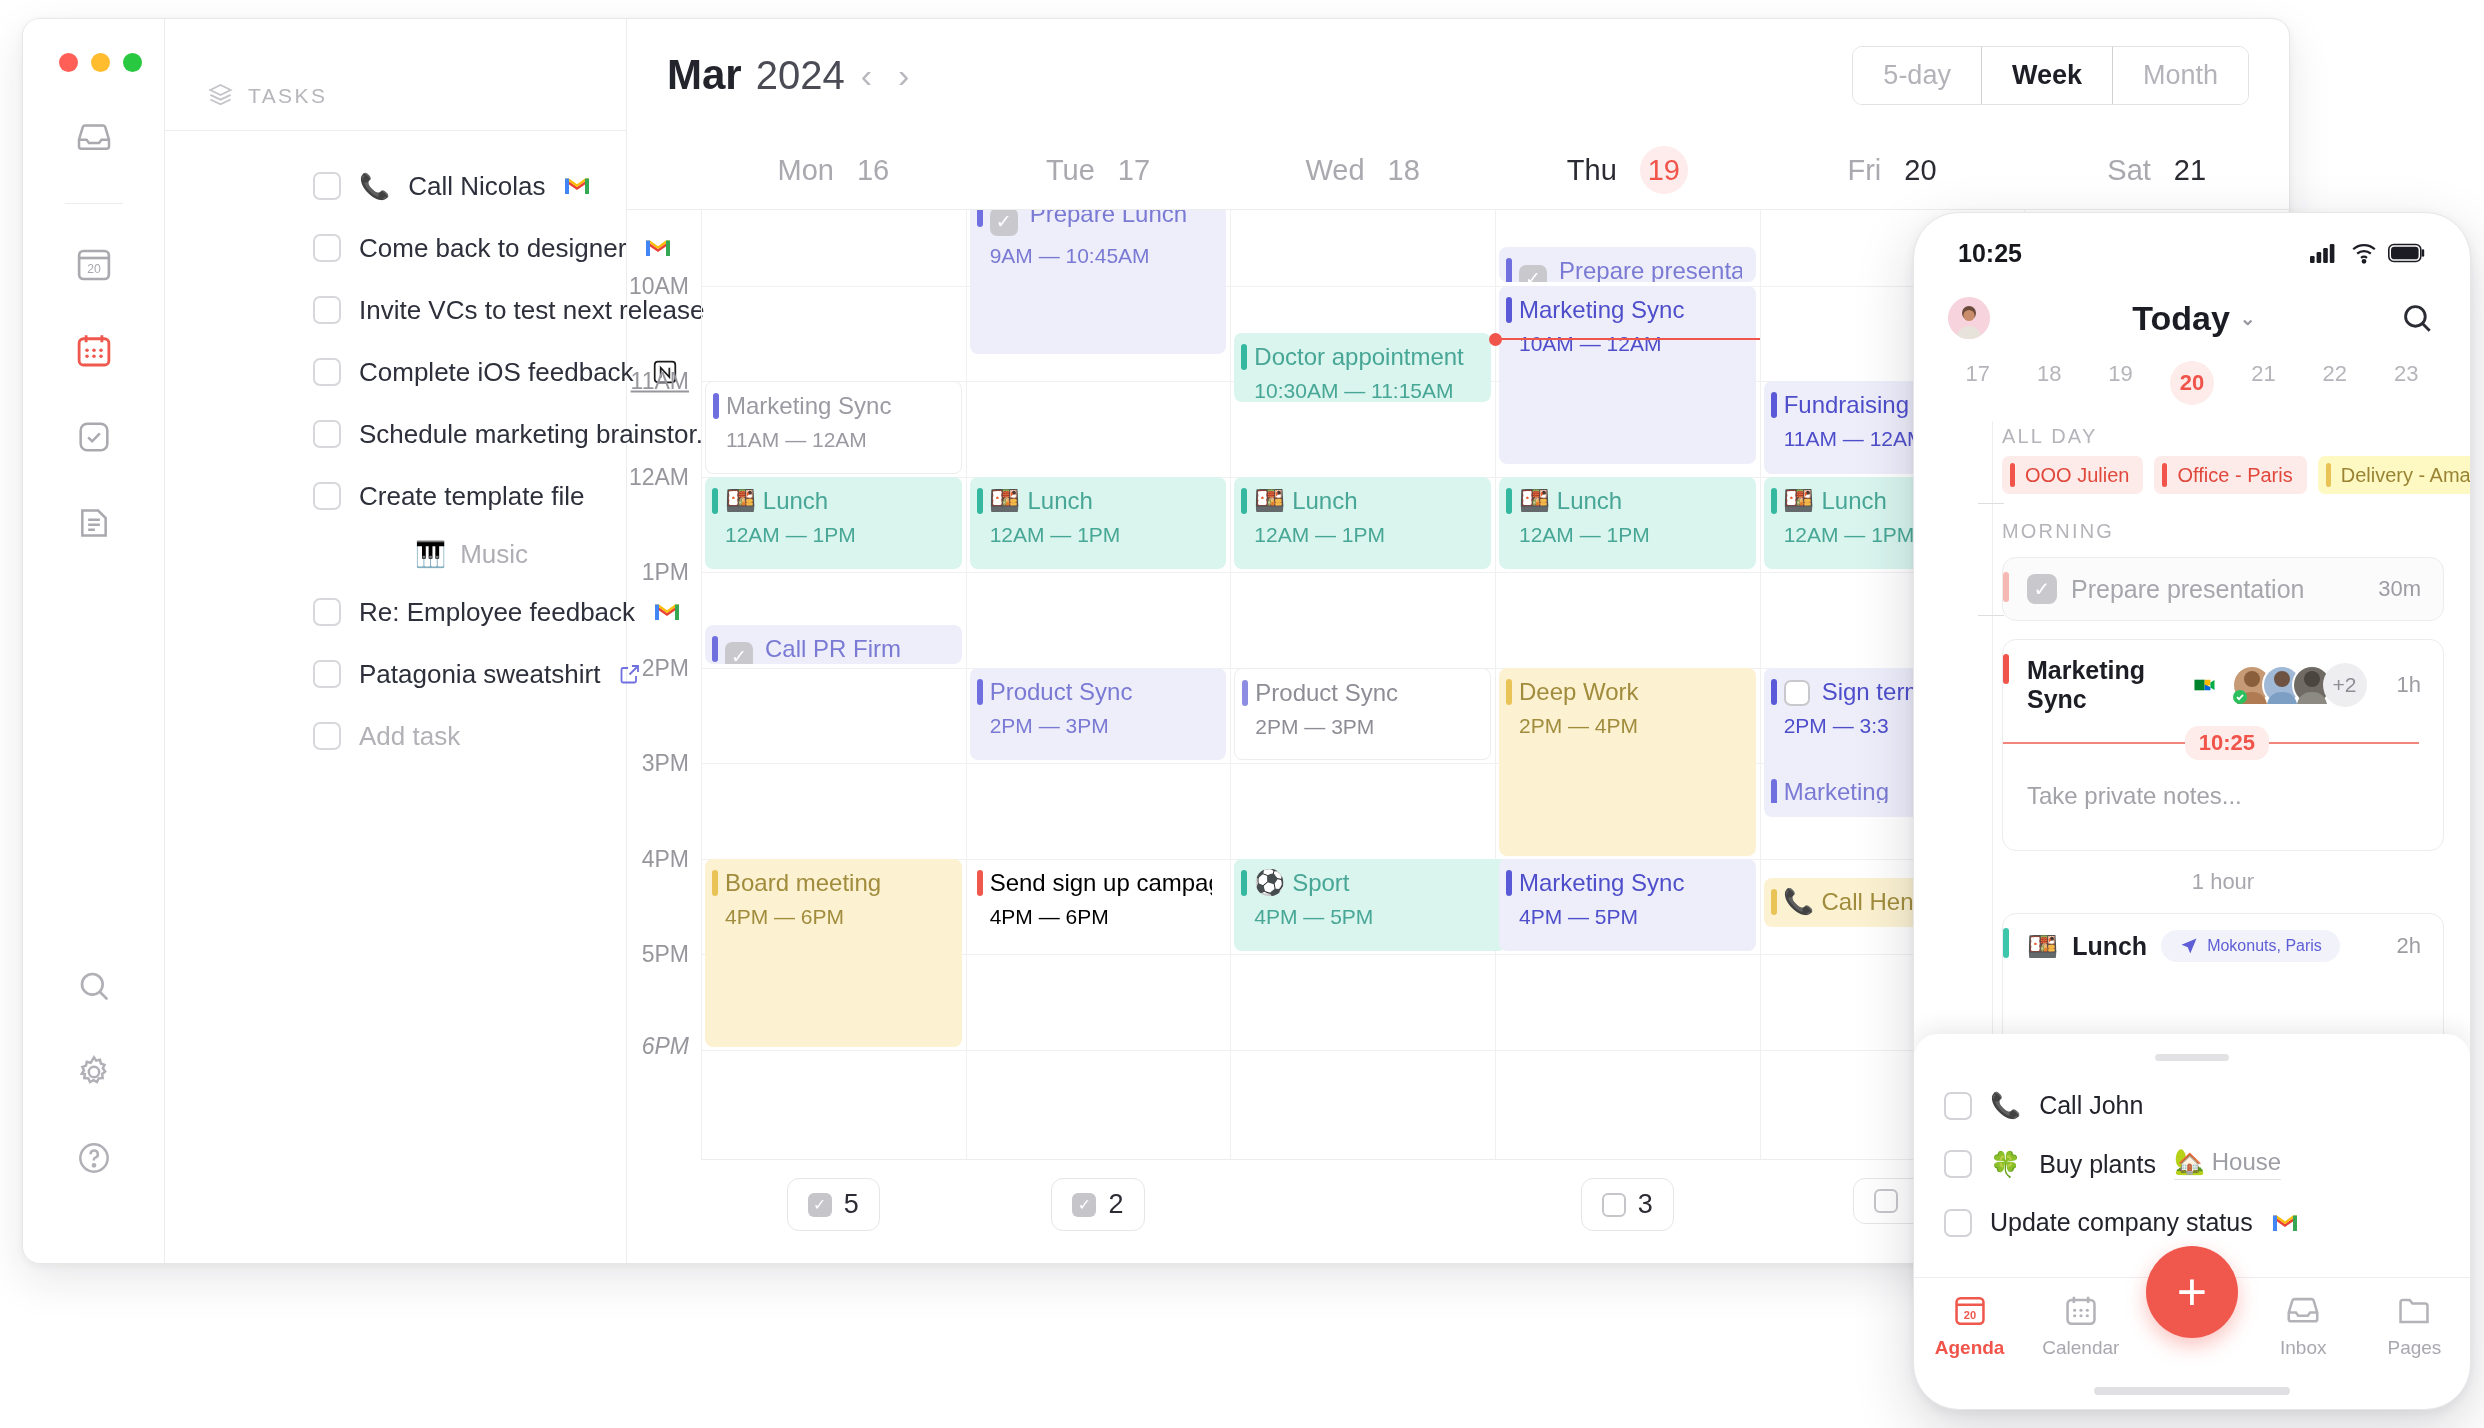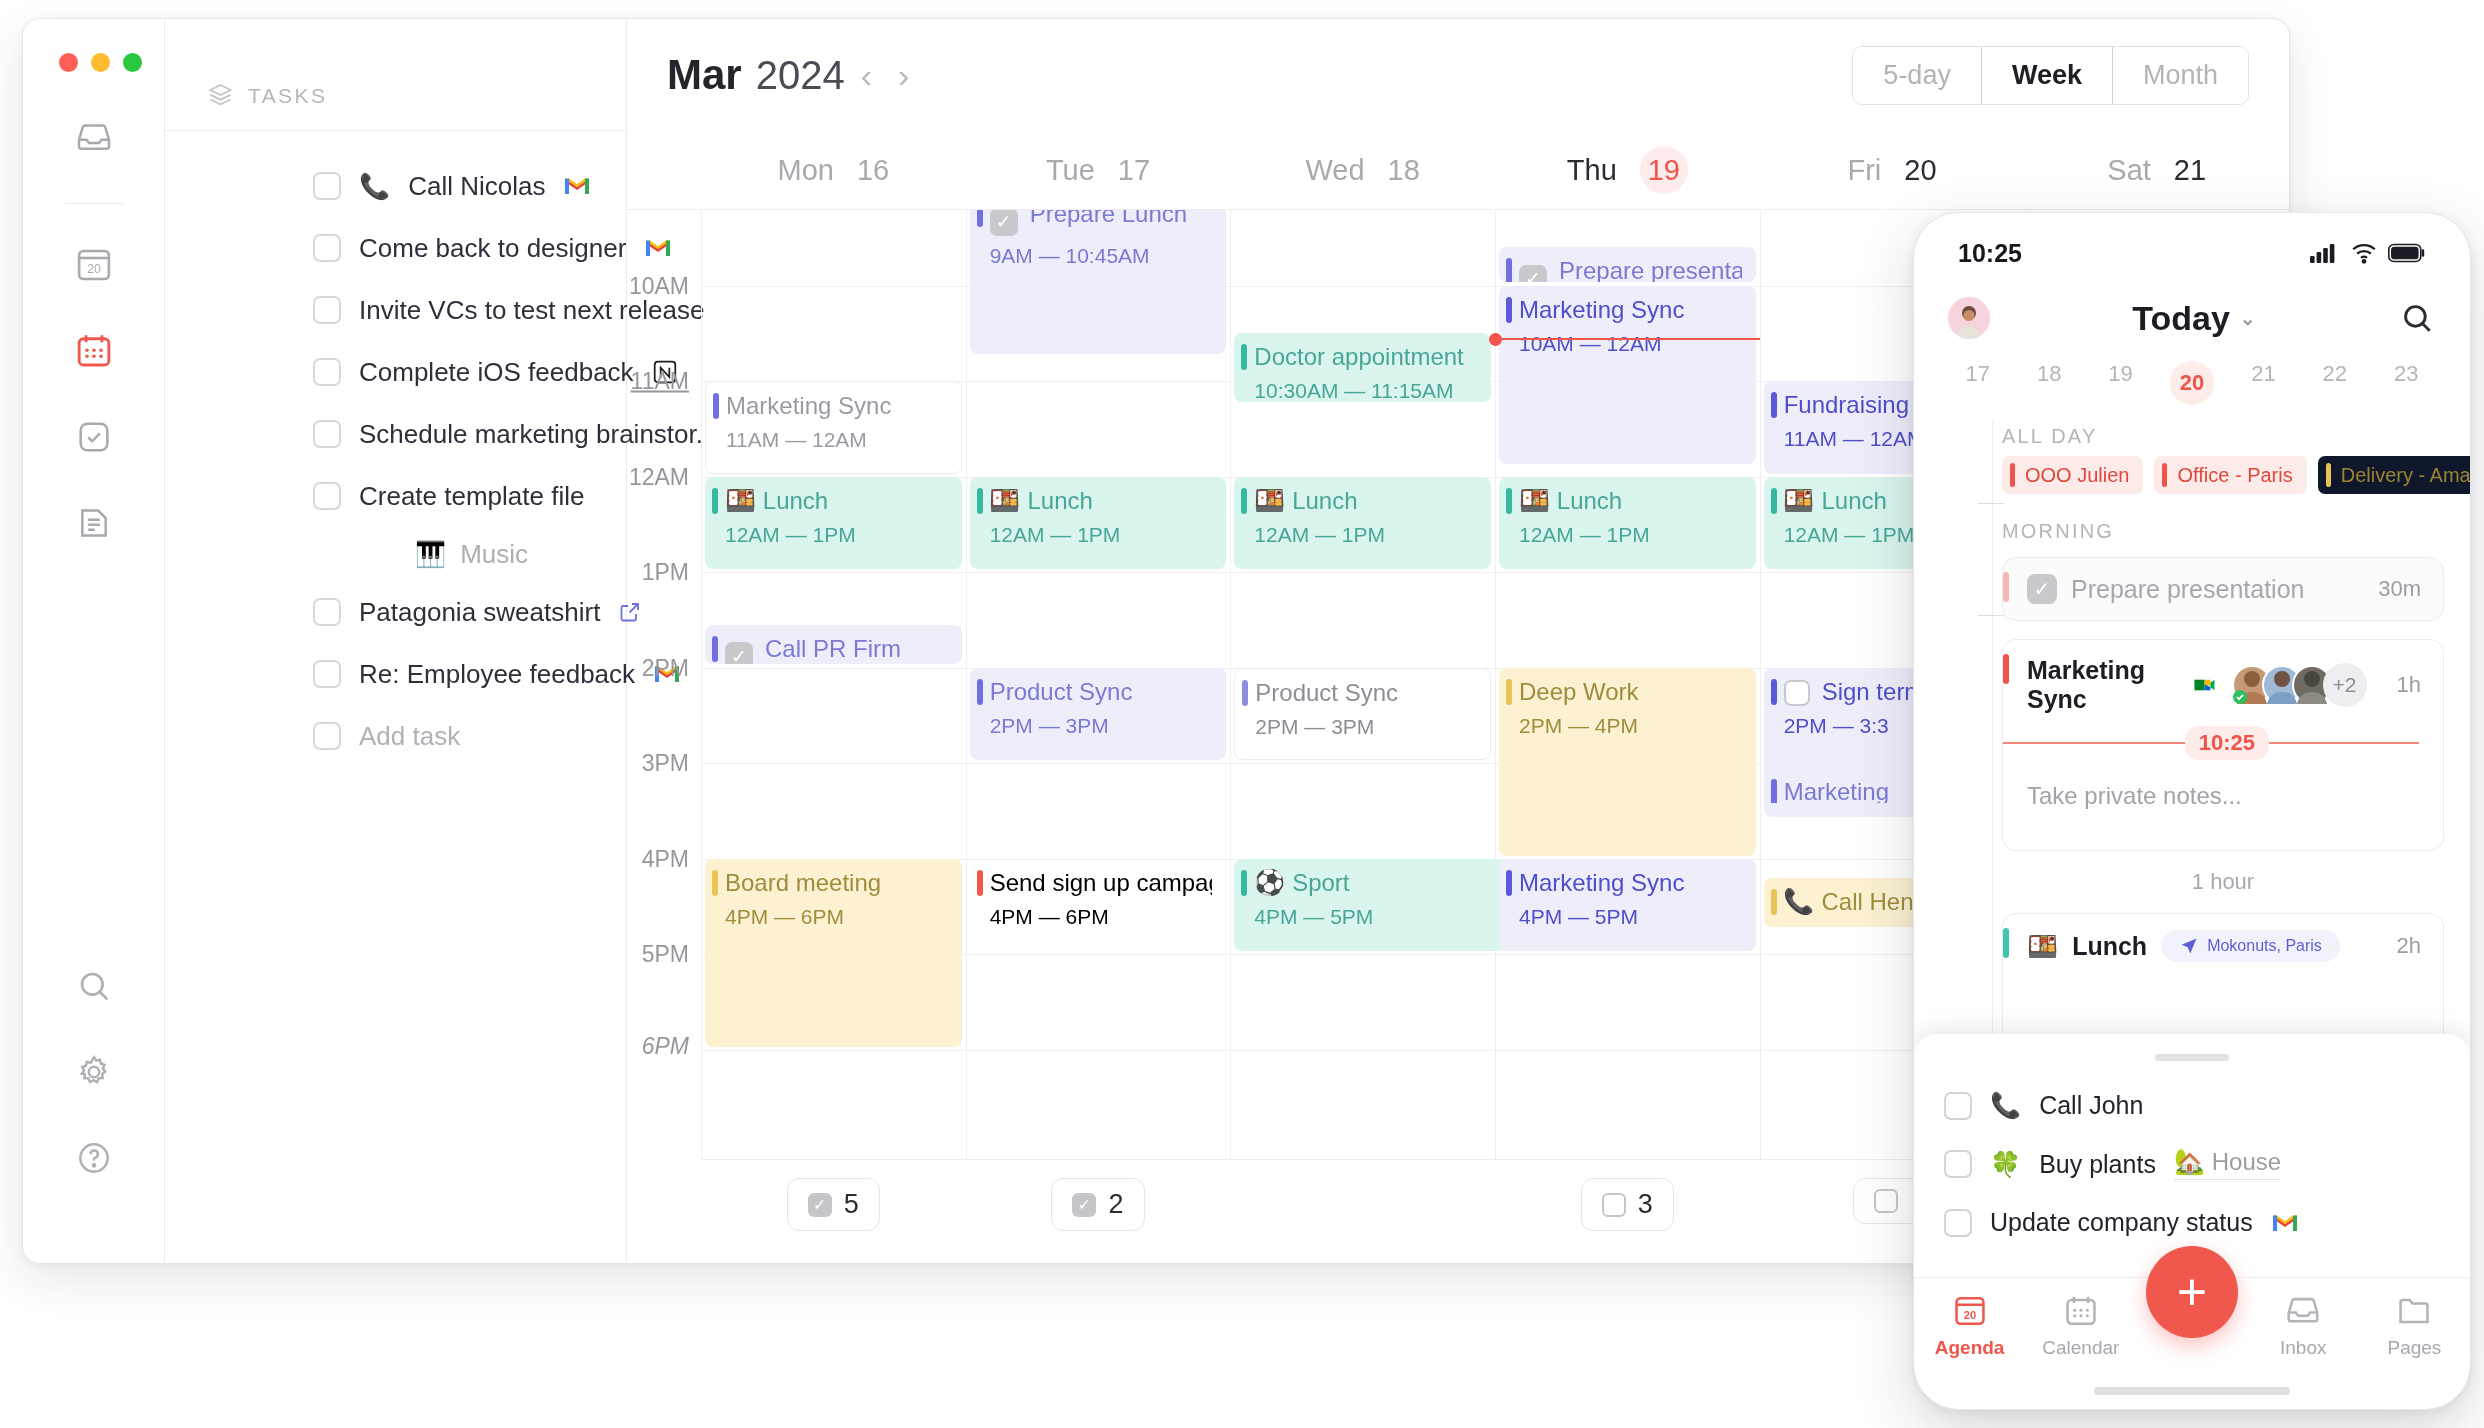--- a/index.html
+++ b/index.html
@@ -139,21 +139,21 @@
 
   .ph-body { flex: 1; position: relative; overflow: hidden; padding-left: 88px; }
   .rail-line { position: absolute; left: 78px; top: 10px; bottom: 0; width: 1px; background: #eeeef0; }
   .sechead { font-size: 20px; letter-spacing: 2.2px; color: #b4b4ba; padding: 14px 0 8px 0; }
   .dash { position: absolute; left: 64px; width: 26px; height: 1px; background: #dedee1; }
   .alldays { display: flex; gap: 11px; overflow: hidden; padding-right: 0; }
   .chip { display: flex; align-items: center; gap: 10px; border-radius: 7px; padding: 7px 14px 7px 8px; font-size: 20px; white-space: nowrap; }
   .chip i { width: 5px; height: 24px; border-radius: 3px; display: inline-block; }
   .chip.red { background: #fdebe9; color: #e0483c; }
   .chip.red i { background: #f0544a; }
-  .chip.yel { background: #0f172a; color: #9a8434; }
+  .chip.yel { background: #fef9c3; color: #9a8434; }
   .chip.yel i { background: #eac357; }
 
   .tl-time { position: absolute; left: 0; width: 76px; text-align: right; padding-right: 16px; }
   .tl-time .h { font-size: 24px; color: #7e7e86; line-height: 1.05; }
   .tl-time .s { font-size: 17px; color: #9c9ca3; }
   .tl-time.now .h, .tl-time.now .s { color: #f0544a; font-weight: 700; }
 
   .pcard { border: 1px solid #ececee; border-radius: 14px; margin: 0 26px 0 0; position: relative; background: #fff; }
   .pcard.done { background: #fbfbfc; }
   .pcard .stripe { position: absolute; left: 0; top: 14px; width: 6px; height: 30px; border-radius: 3px; }
@@ -323,39 +323,39 @@
             <span class="cb"></span>
             <span class="tx">Create template file</span>
           </div>
           <div class="sub-row">
             <span class="emoji">🎹</span>
             <span class="tx">Music</span>
           </div>
           <div class="task-row main" style="padding-left: 0px; gap: 18px;">
             <span style="width: 130px; flex: 0 0 130px;"></span>
             <span class="cb"></span>
-            <span class="tx">Patagonia sweatshirt</span>
-            <span style="display:flex;align-items:center;">
-              <svg width="24" height="24" viewBox="0 0 24 24" fill="none" stroke="#6f6fe0" stroke-width="1.8">
-                <path d="M14 4h6v6"></path>
-                <path d="M20 4l-8.5 8.5"></path>
-                <path d="M18 14v5a1.5 1.5 0 0 1-1.5 1.5H5A1.5 1.5 0 0 1 3.5 19V7.5A1.5 1.5 0 0 1 5 6h5"></path>
-              </svg>
-            </span>
-          </div>
-          <div class="task-row main" style="padding-left: 0px; gap: 18px;">
-            <span style="width: 130px; flex: 0 0 130px;"></span>
-            <span class="cb"></span>
             <span class="tx">Re: Employee feedback</span>
             <span style="display:flex;align-items:center;">
               <svg width="28" height="22" viewBox="0 0 28 22">
                 <path d="M2 3.5L14 12 26 3.5V19h-4V9.5L14 15 6 9.5V19H2z" fill="#ea4335"></path>
                 <path d="M2 3.5L6 3.5 14 9.3 22 3.5h4L14 12z" fill="#fbbc04"></path>
                 <path d="M22 3.5h4V19h-4z" fill="#34a853"></path>
                 <path d="M2 3.5h4V19H2z" fill="#4285f4"></path>
+              </svg>
+            </span>
+          </div>
+          <div class="task-row main" style="padding-left: 0px; gap: 18px;">
+            <span style="width: 130px; flex: 0 0 130px;"></span>
+            <span class="cb"></span>
+            <span class="tx">Patagonia sweatshirt</span>
+            <span style="display:flex;align-items:center;">
+              <svg width="24" height="24" viewBox="0 0 24 24" fill="none" stroke="#6f6fe0" stroke-width="1.8">
+                <path d="M14 4h6v6"></path>
+                <path d="M20 4l-8.5 8.5"></path>
+                <path d="M18 14v5a1.5 1.5 0 0 1-1.5 1.5H5A1.5 1.5 0 0 1 3.5 19V7.5A1.5 1.5 0 0 1 5 6h5"></path>
               </svg>
             </span>
           </div>
           <div class="task-row main" style="padding-left: 0px; gap: 18px;">
             <span style="width: 130px; flex: 0 0 130px;"></span>
             <span class="cb"></span>
             <span class="tx muted">Add task</span>
           </div>
         </div>
     </div>

